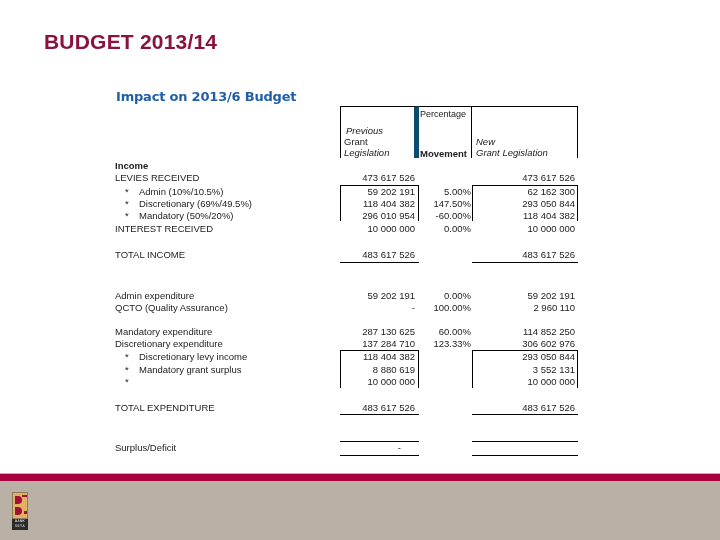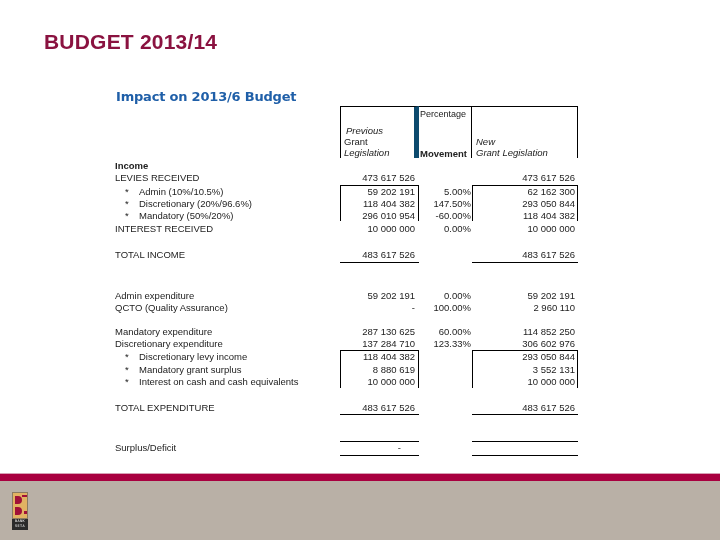--- a/index.html
+++ b/index.html
@@ -101,21 +101,21 @@
 <div class="row" style="top:186px;">
   <span class="bul">*</span>
   <span class="lbl bl">Admin (10%/10.5%)</span>
   <span class="c1">59 202 191</span>
   <span class="c2">5.00%</span>
   <span class="c3">62 162 300</span>
 </div>
 
 <div class="row" style="top:198px;">
   <span class="bul">*</span>
-  <span class="lbl bl">Discretionary (20%/96.6%)</span>
+  <span class="lbl bl">Discretionary (69%/49.5%)</span>
   <span class="c1">118 404 382</span>
   <span class="c2">147.50%</span>
   <span class="c3">293 050 844</span>
 </div>
 
 <div class="row" style="top:210px;">
   <span class="bul">*</span>
   <span class="lbl bl">Mandatory (50%/20%)</span>
   <span class="c1">296 010 954</span>
   <span class="c2">-60.00%</span>
@@ -175,21 +175,20 @@
 <div class="row" style="top:364px;">
   <span class="bul">*</span>
   <span class="lbl bl">Mandatory grant surplus</span>
   <span class="c1">8 880 619</span>
   <span class="c2"></span>
   <span class="c3">3 552 131</span>
 </div>
 
 <div class="row" style="top:376px;">
   <span class="bul">*</span>
-  <span class="lbl bl">Interest on cash and cash equivalents</span>
   <span class="c1">10 000 000</span>
   <span class="c2"></span>
   <span class="c3">10 000 000</span>
 </div>
 
 <div class="row" style="top:402px;">
   <span class="lbl">TOTAL EXPENDITURE</span>
   <span class="c1">483 617 526</span>
   <span class="c2"></span>
   <span class="c3">483 617 526</span>

